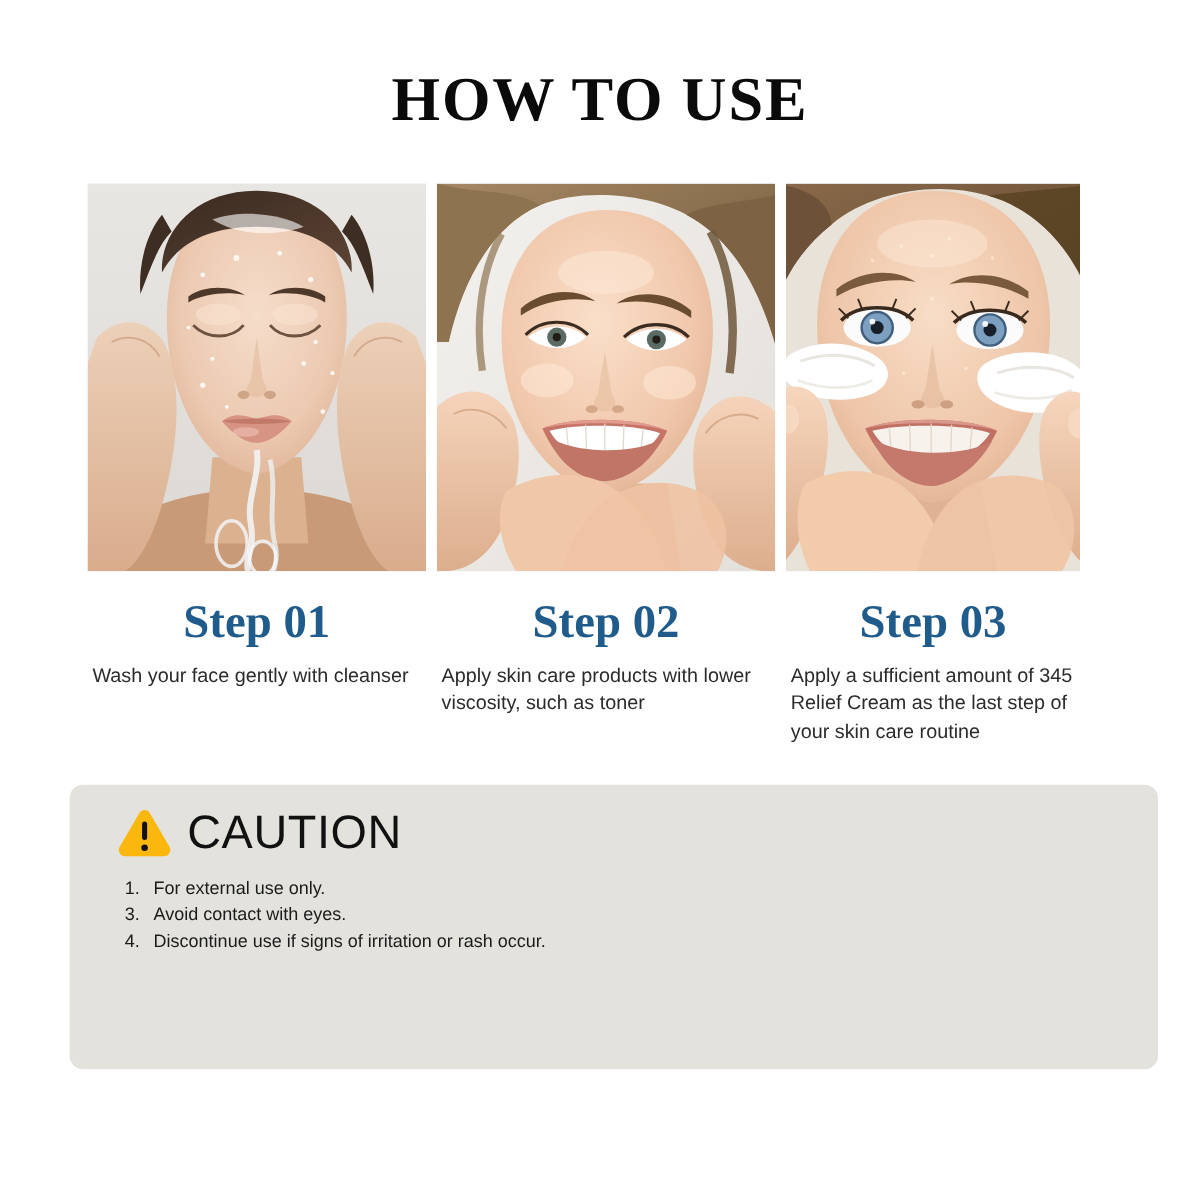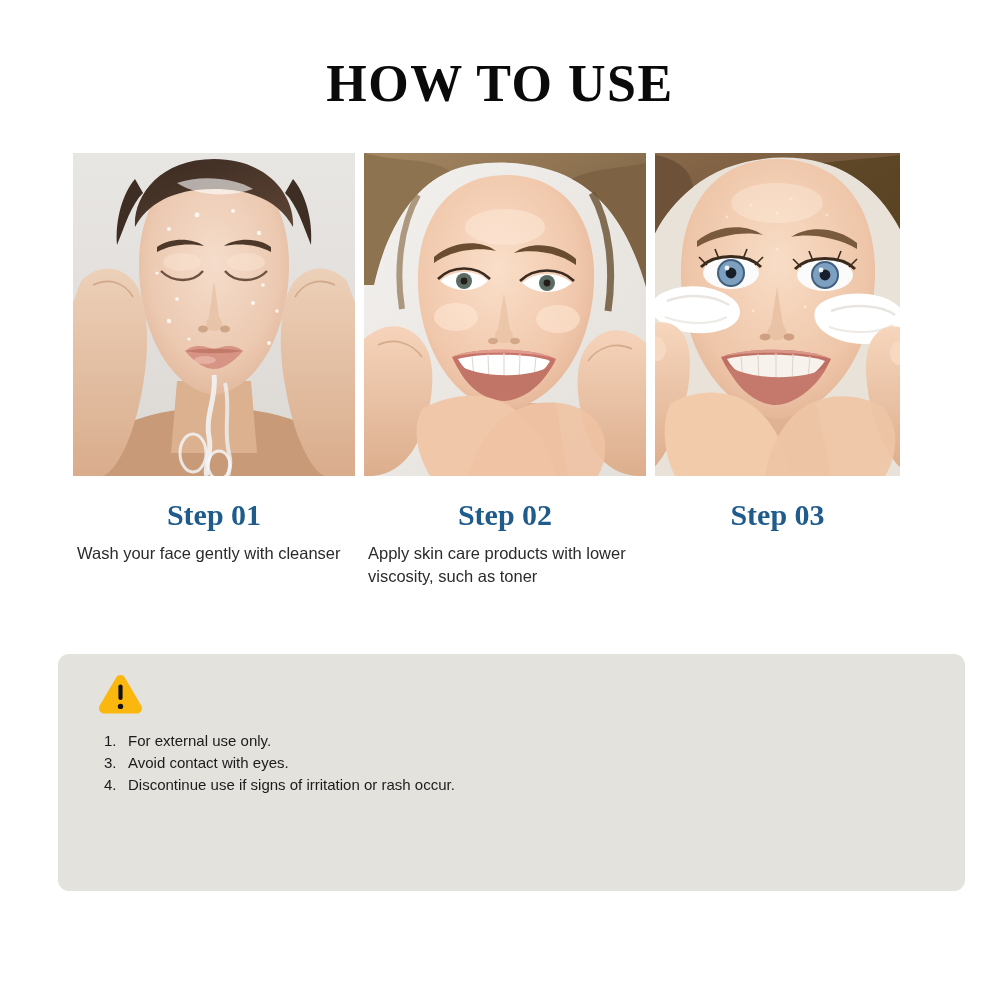--- a/index.html
+++ b/index.html
@@ -43,21 +43,21 @@
     position: relative;
     background: #e9e7e4;
   }
   .photo svg { display: block; width: 100%; height: 100%; }
 
   .step-heading {
     margin-top: 22px;
     text-align: center;
     font-family: "Liberation Serif", serif;
     font-weight: bold;
-    font-size: 30px;
+    font-size: 39px;
     color: #1f5b8b;
     line-height: 1.1;
   }
   .step-desc {
     margin-top: 11px;
     text-align: left;
     font-size: 16.5px;
     line-height: 1.42;
     color: #2b2b2b;
     padding: 0 4px;
@@ -359,30 +359,32 @@
           <circle cx="86" cy="64" r="1.4"></circle>
             <circle cx="136" cy="60" r="1.6"></circle>
             <circle cx="164" cy="154" r="1.4"></circle>
           <circle cx="112" cy="158" r="1.4"></circle>
             <circle cx="136" cy="96" r="1.6"></circle>
         </g>
         <ellipse cx="136" cy="50" rx="46" ry="20" fill="#ffeedc" opacity="0.4"></ellipse>
       </svg>
     </div>
     <div class="step-heading">Step 03</div>
+    <div class="step-desc">Apply a sufficient amount of 345 Relief Cream as the last step of your skin care routine</div>
   </div>
 </div>
 
 <div class="caution">
   <div class="caution-head">
     <svg class="warn-icon" viewBox="0 0 45 42" aria-hidden="true">
       <path d="M18.2 3.4 C20.1 0.2 24.9 0.2 26.8 3.4 L43.2 31.6 C45.2 35.1 42.8 39.6 38.6 39.6 L6.4 39.6 C2.2 39.6 -0.2 35.1 1.8 31.6 Z" fill="#fab70d"></path>
       <rect x="20.4" y="10.5" width="4.2" height="15.5" rx="2.1" fill="#111111"></rect>
       <circle cx="22.5" cy="32.4" r="2.7" fill="#111111"></circle>
     </svg>
+    <div class="caution-title">CAUTION</div>
   </div>
   <ol class="caution-list">
     <li>
       <span class="ci-num">1.</span><span>For external use only.</span>
     </li>
     <li>
       <span class="ci-num">3.</span><span>Avoid contact with eyes.</span>
     </li>
     <li>
       <span class="ci-num">4.</span><span>Discontinue use if signs of irritation or rash occur.</span>

